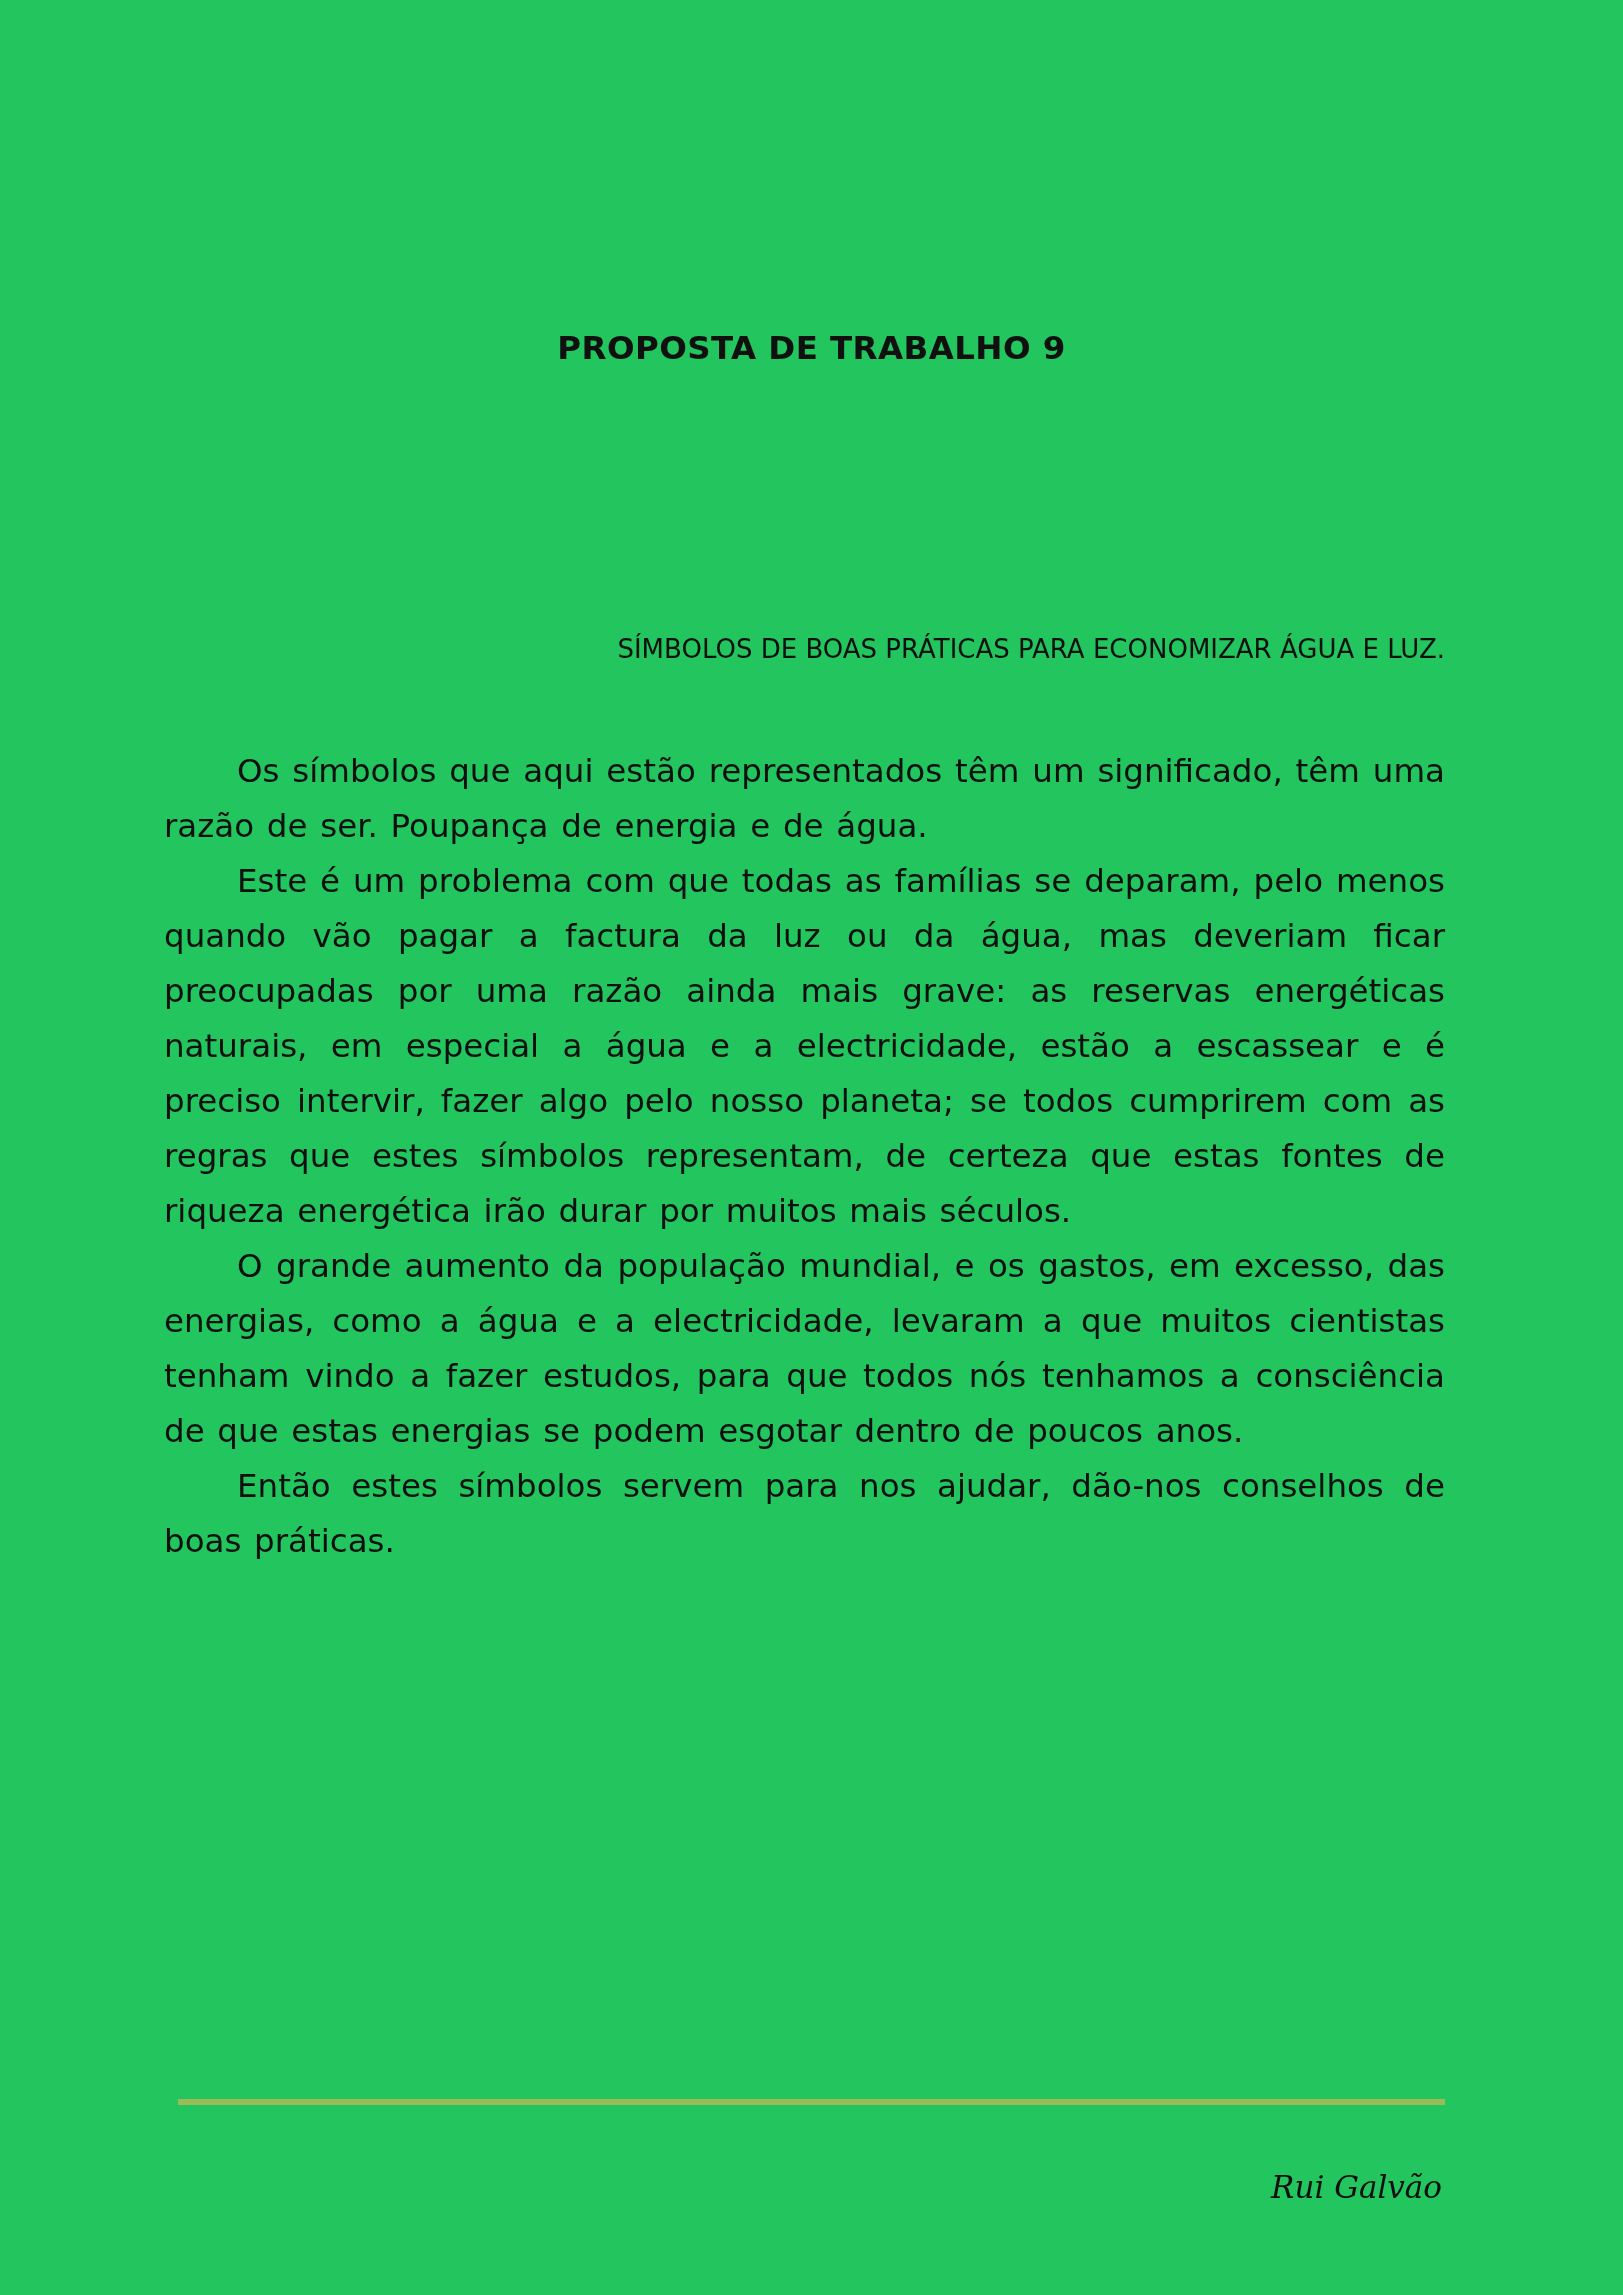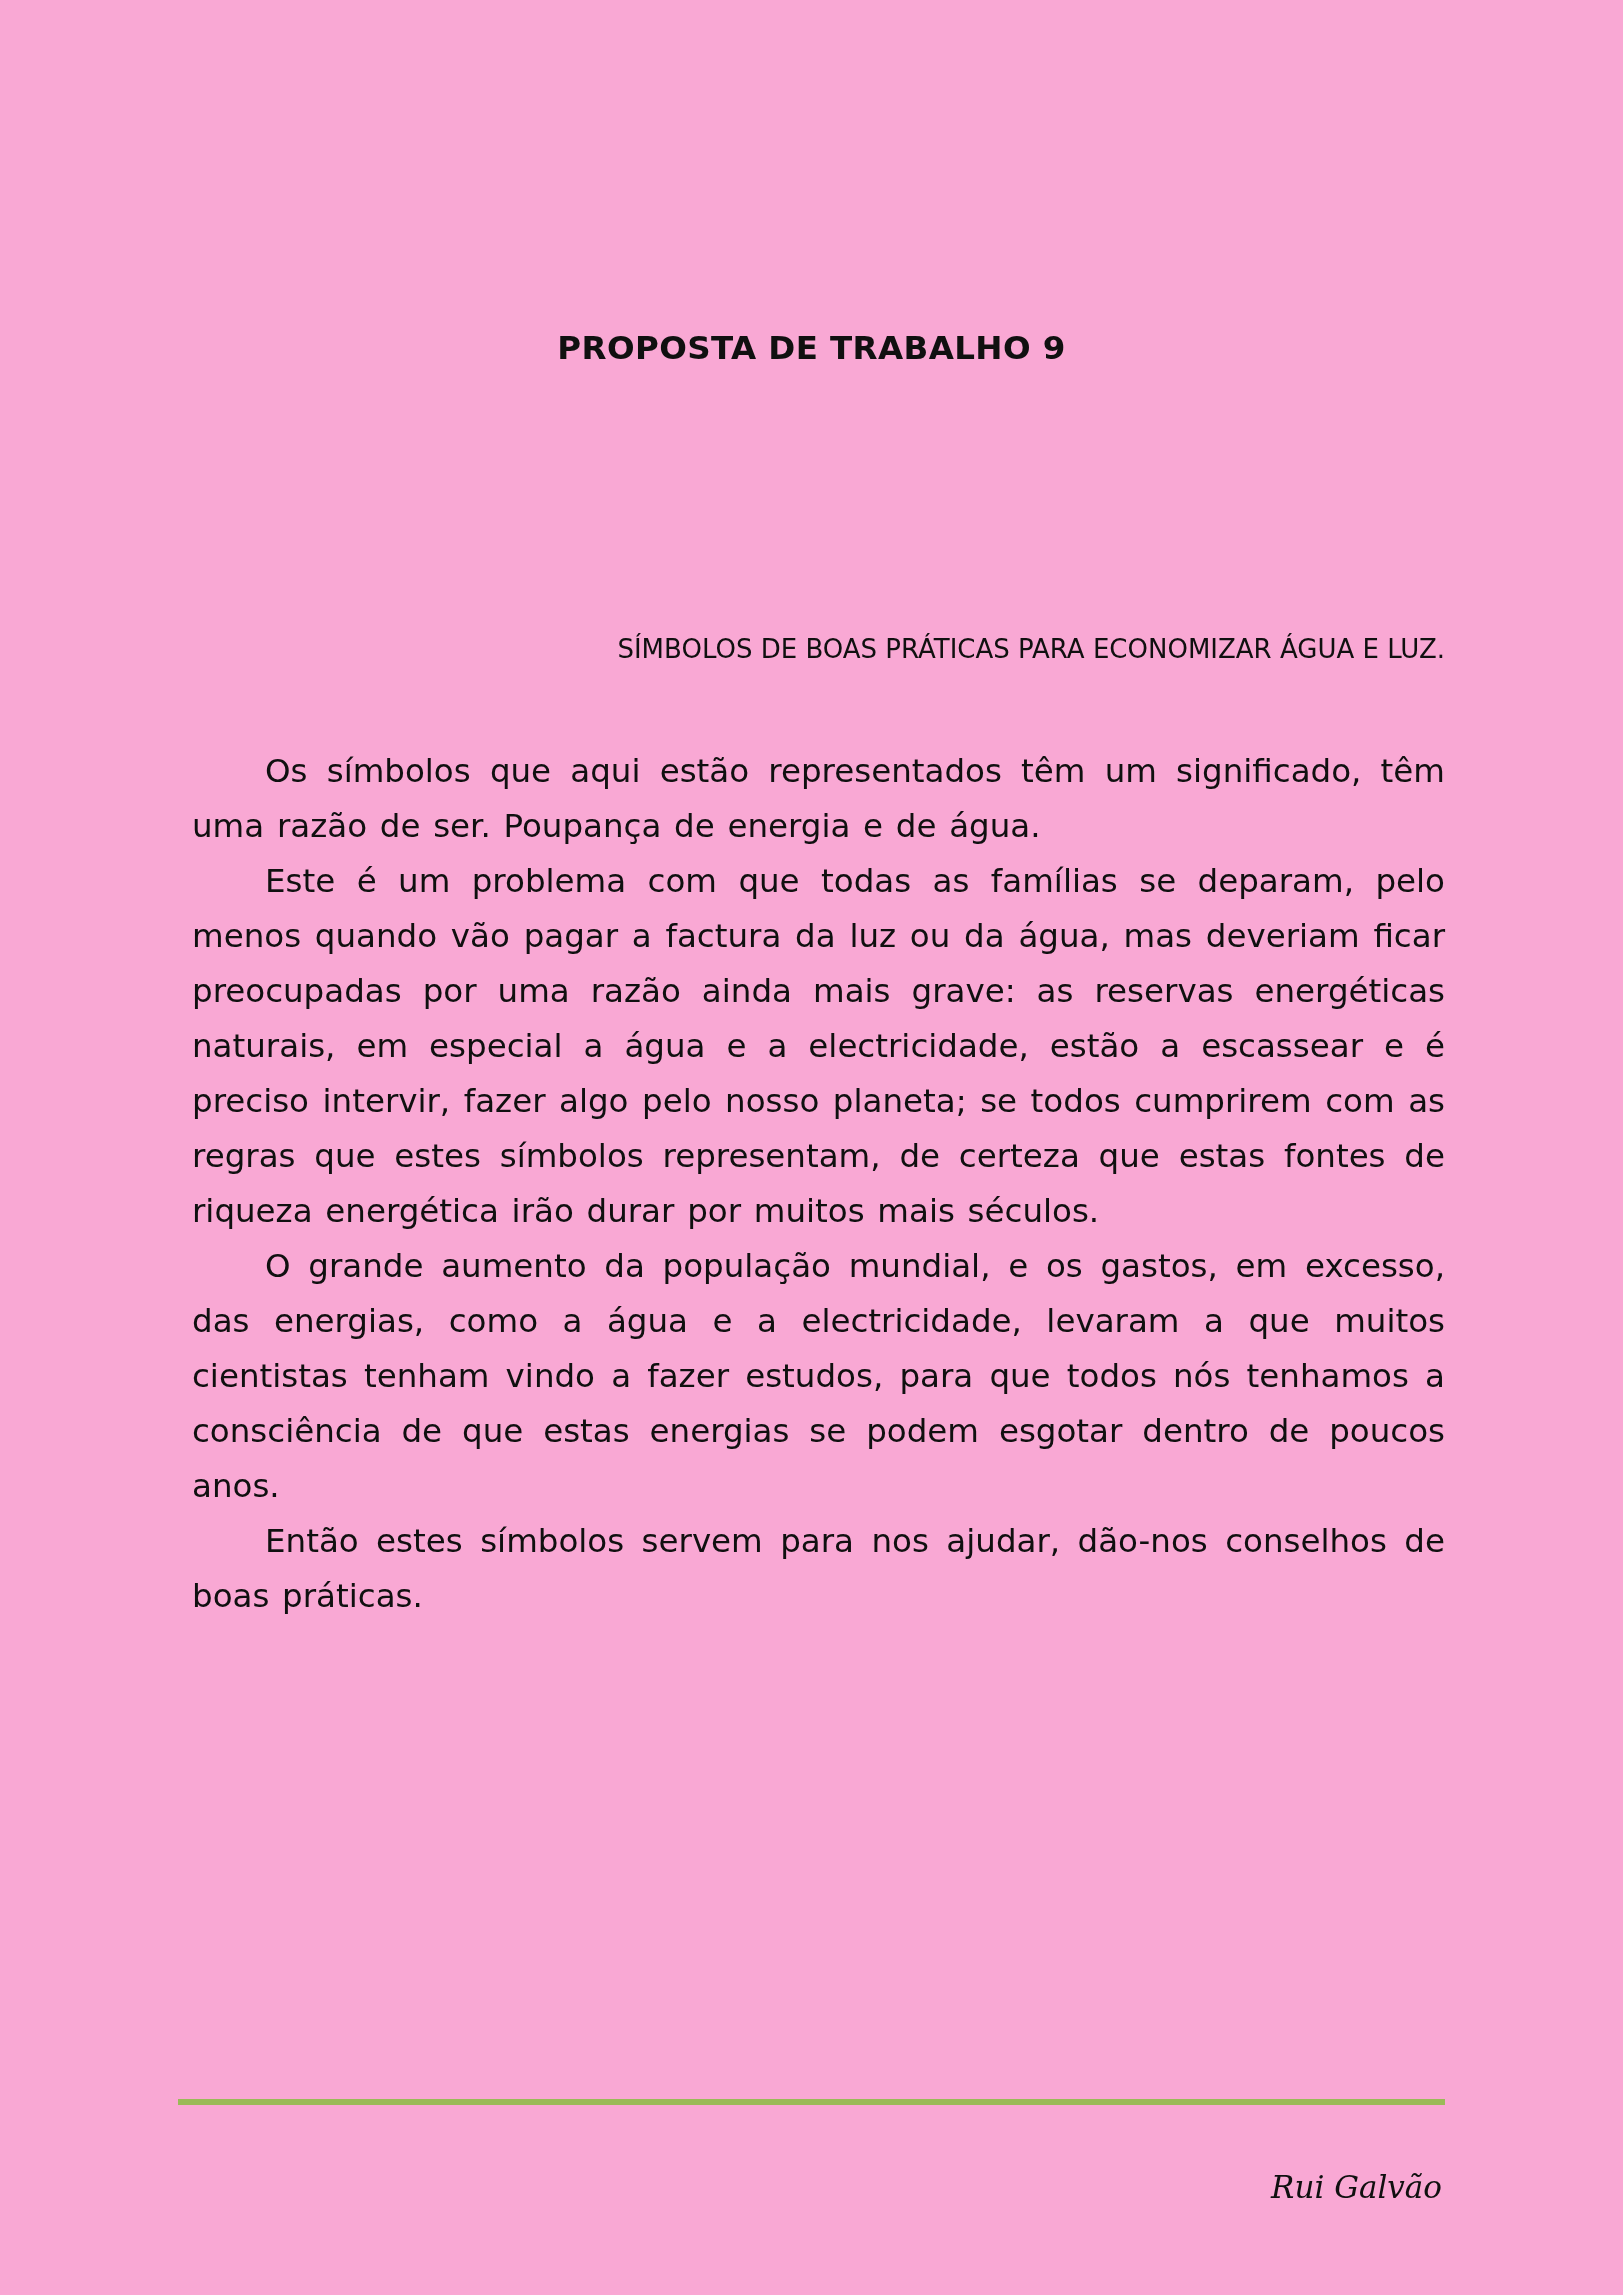--- a/index.html
+++ b/index.html
@@ -11,21 +11,21 @@
     height: 2295px;
     background: #ffffff;
     position: relative;
     font-family: "DejaVu Sans", sans-serif;
     color: #101010;
     overflow: hidden;
   }
   .page {
     position: absolute;
     inset: 0;
-    background: #f9a8d4;
+    background: #22c55e;
   }
   .title-block {
     position: absolute;
     top: 317px;
     left: 178px;
     right: 178px;
     text-align: center;
     font-weight: bold;
     font-size: 32.5px;
     line-height: 63px;
@@ -36,21 +36,21 @@
     top: 629px;
     left: 178px;
     right: 178px;
     text-align: right;
     font-size: 26px;
     line-height: 41px;
   }
   .body-text {
     position: absolute;
     top: 744px;
-    left: 192px;
+    left: 164px;
     right: 178px;
     font-size: 32.5px;
     line-height: 55px;
     text-align: justify;
     text-justify: inter-word;
   }
   .body-text p {
     margin: 0;
     text-indent: 73px;
     word-spacing: 2.4px;

